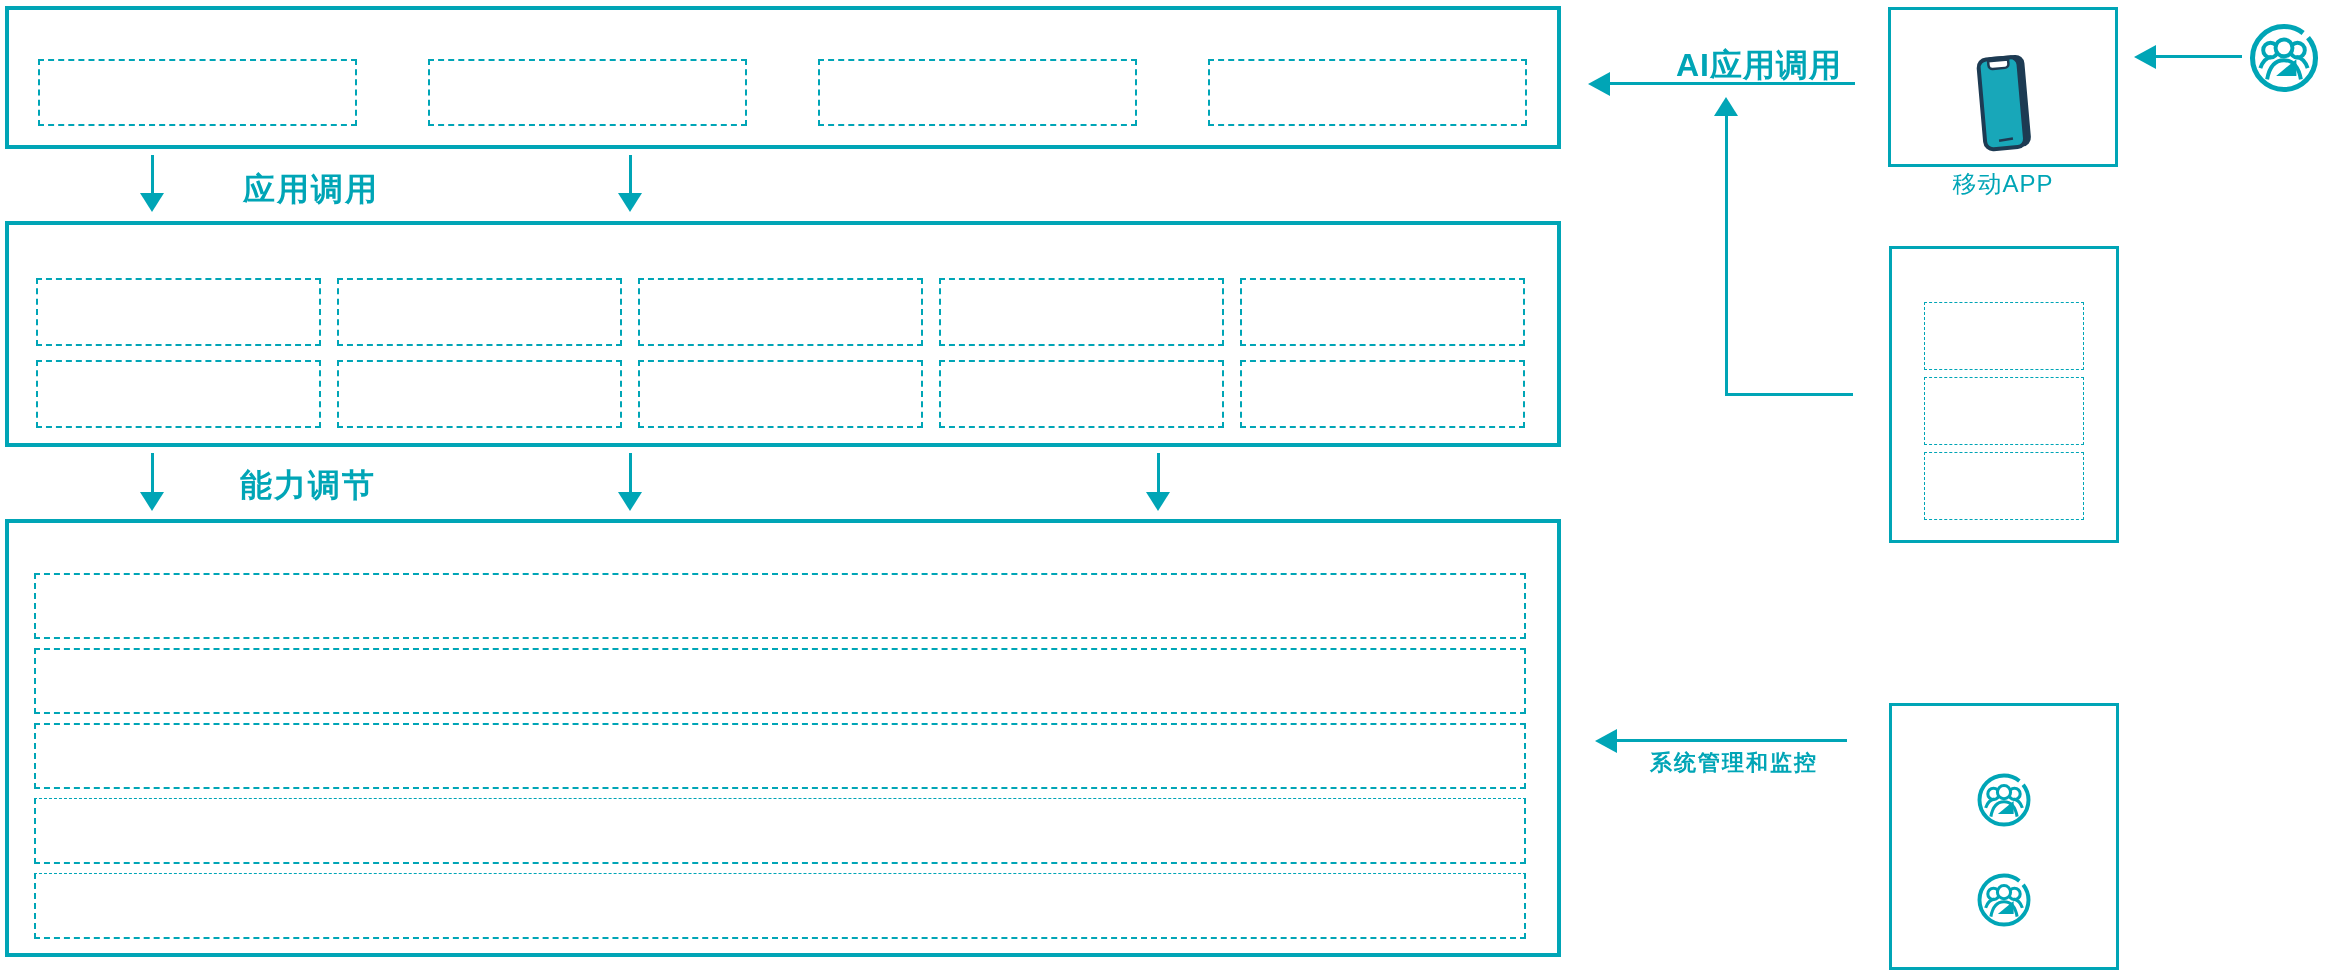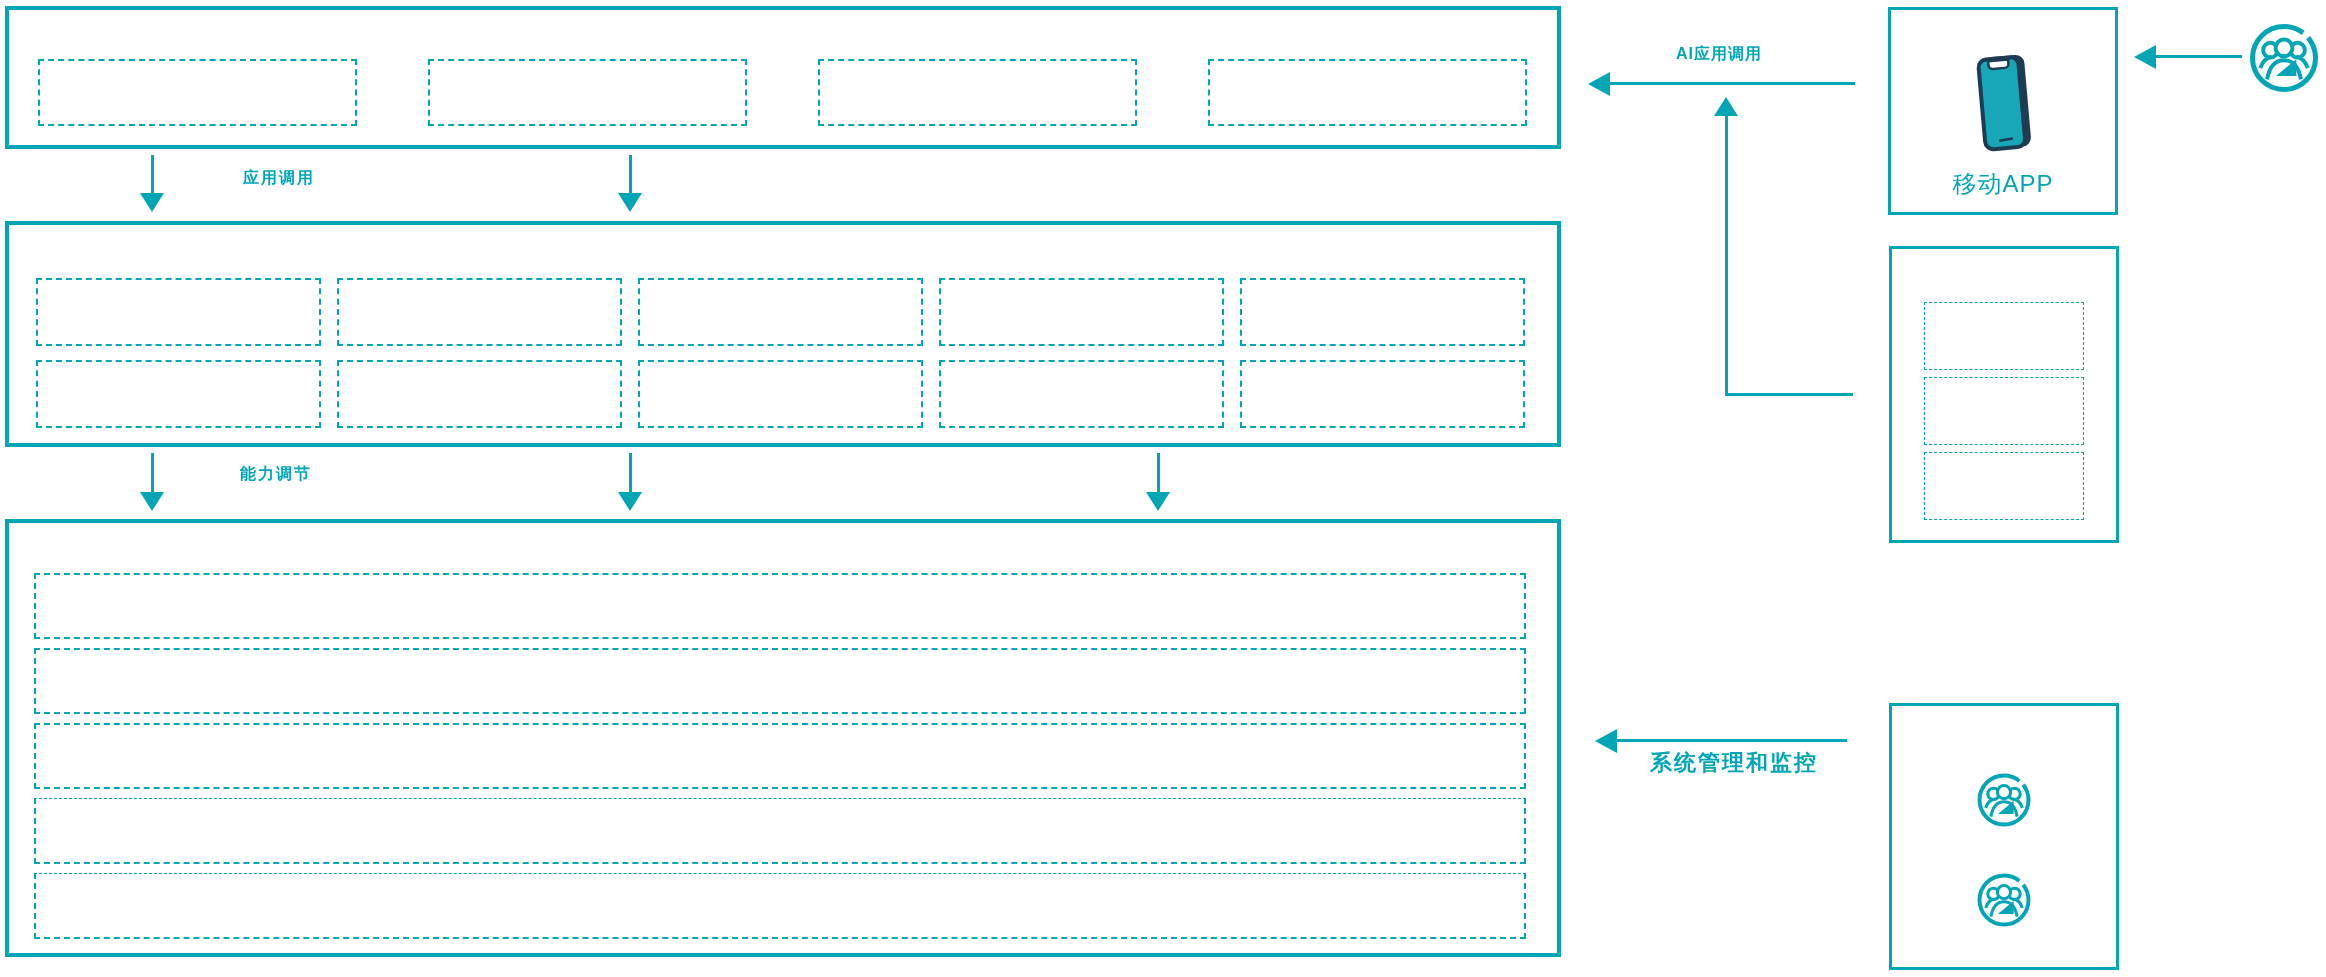--- a/index.html
+++ b/index.html
@@ -11,21 +11,21 @@
   .canvas{
     position:relative;width:2326px;height:977px;background:#ffffff;overflow:hidden;
     font-family:"Liberation Sans","DejaVu Sans",sans-serif;
   }
   .layer{position:absolute;border:4px solid var(--accent);background:#ffffff;box-sizing:border-box;}
   .panel{position:absolute;border:3px solid var(--accent);background:#ffffff;box-sizing:border-box;}
   .ph{border:2px dashed var(--accent);box-sizing:border-box;background:#ffffff;}
   .ph.thin-top{border-top-width:1px;}
   .ph-row{position:absolute;display:flex;}
   .ph-col{position:absolute;display:flex;flex-direction:column;}
-  .label{position:absolute;color:var(--accent);font-weight:700;font-size:16px;letter-spacing:2px;white-space:nowrap;}
+  .label{position:absolute;color:var(--accent);font-weight:700;font-size:32px;letter-spacing:2px;white-space:nowrap;}
   .hline{position:absolute;height:3px;background:var(--accent);}
   .vline{position:absolute;width:3px;background:var(--accent);}
   .head-left{position:absolute;width:0;height:0;
     border-top:12px solid transparent;border-bottom:12px solid transparent;border-right:22px solid var(--accent);}
   .head-down{position:absolute;width:0;height:0;
     border-left:12px solid transparent;border-right:12px solid transparent;border-top:19px solid var(--accent);}
   .head-up{position:absolute;width:0;height:0;
     border-left:12px solid transparent;border-right:12px solid transparent;border-bottom:19px solid var(--accent);}
   .icon-users{color:var(--accent);}
   .center-label{position:absolute;left:0;right:0;text-align:center;color:var(--accent);
@@ -85,21 +85,21 @@
   </div>
 
   <div class="label" style="left:1676px;top:44px;letter-spacing:1px;">AI应用调用</div>
   <div class="head-left" style="left:1588px;top:72px;"></div>
   <div class="hline" style="left:1610px;top:82px;width:245px;"></div>
 
   <div class="head-up" style="left:1714px;top:97px;"></div>
   <div class="vline" style="left:1725px;top:116px;height:280px;"></div>
   <div class="hline" style="left:1725px;top:393px;width:128px;"></div>
 
-  <div class="panel" style="left:1888px;top:7px;width:230px;height:208px;">
+  <div class="panel" style="left:1888px;top:7px;width:230px;height:160px;">
     <svg width="62" height="106" viewBox="0 0 62 106" style="position:absolute;left:83px;top:42px;">
       <g transform="rotate(-5 31 53)">
         <rect x="12" y="4" width="42" height="92" rx="9" fill="var(--phone-body)"></rect>
         <rect x="8" y="6" width="40" height="90" rx="8" fill="var(--phone-screen)" stroke="var(--phone-body)" stroke-width="4"></rect>
         <path d="M18 8 h20 v4 a4 4 0 0 1 -4 4 h-12 a4 4 0 0 1 -4 -4 z" fill="#ffffff" stroke="var(--phone-body)" stroke-width="2.5"></path>
         <line x1="22" y1="88" x2="36" y2="87" stroke="var(--phone-body)" stroke-width="2.5"></line>
       </g>
     </svg>
     <div class="center-label" style="top:158px;">移动APP</div>
   </div>

